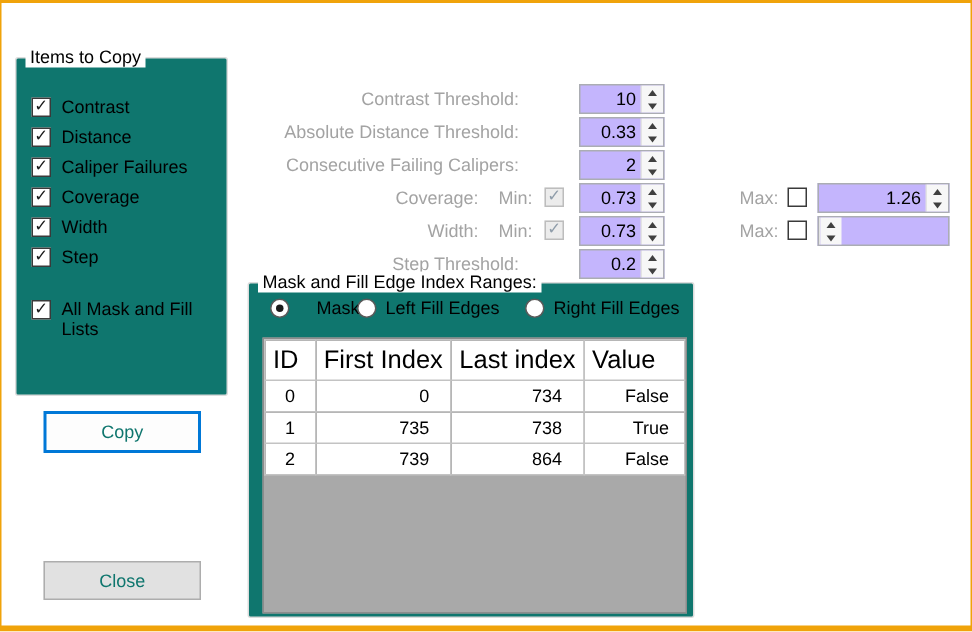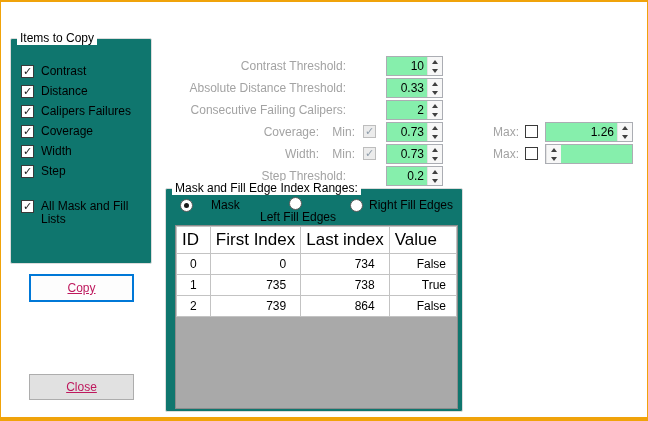--- a/index.html
+++ b/index.html
@@ -36,34 +36,34 @@
   .cb-list{position:absolute;top:26px;left:10px;right:6px;}
   .cb-row{display:flex;align-items:flex-start;margin-bottom:7px;}
   .cb-row.gap{margin-top:22px;}
   .cb-box{width:13px;height:13px;border:1px solid #3a3a3a;background:#fff;flex:none;
           display:flex;align-items:center;justify-content:center;position:relative;}
   .cb-box.disabled{background:#ececec;border-color:#bdbdbd;}
   .cb-check{font-size:11px;line-height:11px;color:#1a1a1a;}
   .cb-box.disabled .cb-check{color:#8f9daa;}
   .cb-label{margin-left:7px;line-height:13px;max-width:94px;}
   
-  .btn{position:absolute;font-family:"Liberation Sans",sans-serif;font-size:12px;color:#be185d;cursor:default;text-decoration:underline;}
+  .btn{position:absolute;font-family:"Liberation Sans",sans-serif;font-size:12px;color:#0f766e;cursor:default;}
   .btn.copy{left:28px;top:272px;width:105px;height:28px;background:#fdfdfd;border:2px solid var(--accent);}
   .btn.closeb{left:28px;top:372px;width:105px;height:26px;background:#e1e1e1;border:1px solid #adadad;}
   
   .params{position:absolute;left:160px;top:54px;width:480px;height:136px;}
   .p-row{position:absolute;left:0;width:100%;height:20px;}
   .p-label{position:absolute;left:0;top:3px;width:185px;text-align:right;color:var(--disabled-text);white-space:nowrap;}
   .p-label.short{width:158px;}
   .p-min-label{position:absolute;left:160px;top:3px;width:34px;text-align:right;color:var(--disabled-text);}
   .p-min-box{position:absolute;left:202px;top:3px;}
   .p-max-label{position:absolute;left:330px;top:3px;width:28px;text-align:right;color:var(--disabled-text);}
   .p-max-box{position:absolute;left:364px;top:3px;}
   
-  .spin{position:absolute;top:0;height:20px;background:#86efac;border:1px solid #abadb3;display:flex;}
+  .spin{position:absolute;top:0;height:20px;background:#c4b5fd;border:1px solid #abadb3;display:flex;}
   .spin.spinA{left:225px;width:57px;}
   .spin.spinB{left:384px;width:88px;}
   .spin-value{flex:1;text-align:right;line-height:18px;padding-right:3px;color:#000;}
   .spin-btns{width:15px;display:flex;flex-direction:column;border-left:1px solid #e3e3e3;}
   .spin-btn{flex:1;display:flex;align-items:center;justify-content:center;background:#f7f7f7;}
   .tri{width:0;height:0;display:block;}
   .tri-up{border-left:3px solid transparent;border-right:3px solid transparent;border-bottom:4px solid #404040;}
   .tri-down{border-left:3px solid transparent;border-right:3px solid transparent;border-top:4px solid #404040;}
   
   .radio-row{position:absolute;left:0;top:8px;width:100%;height:16px;}
@@ -102,21 +102,21 @@
         <div class="cb-row">
           <span class="cb-box">
             <span class="cb-check">✓</span>
           </span>
           <span class="cb-label">Distance</span>
         </div>
         <div class="cb-row">
           <span class="cb-box">
             <span class="cb-check">✓</span>
           </span>
-          <span class="cb-label">Calipers Failures</span>
+          <span class="cb-label">Caliper Failures</span>
         </div>
         <div class="cb-row">
           <span class="cb-box">
             <span class="cb-check">✓</span>
           </span>
           <span class="cb-label">Coverage</span>
         </div>
         <div class="cb-row">
           <span class="cb-box">
             <span class="cb-check">✓</span>
@@ -263,21 +263,21 @@
 
   <div class="group mask-group">
     <span class="legend">Mask and Fill Edge Index Ranges:</span>
     <div class="radio-row" id="radio-row">
         <span class="radio-item" style="left: 14px; gap: 12px;">
           <span class="radio-circle selected">
             <span class="radio-dot"></span>
           </span>
           <span class="radio-label">Mask</span>
         </span>
-        <span class="radio-item" style="left: 88px; flex-direction: column;">
+        <span class="radio-item" style="left: 72px;">
           <span class="radio-circle"></span>
           <span class="radio-label">Left Fill Edges</span>
         </span>
         <span class="radio-item" style="left: 184px;">
           <span class="radio-circle"></span>
           <span class="radio-label">Right Fill Edges</span>
         </span>
       </div>
     <div class="grid">
       <table id="grid-table">

